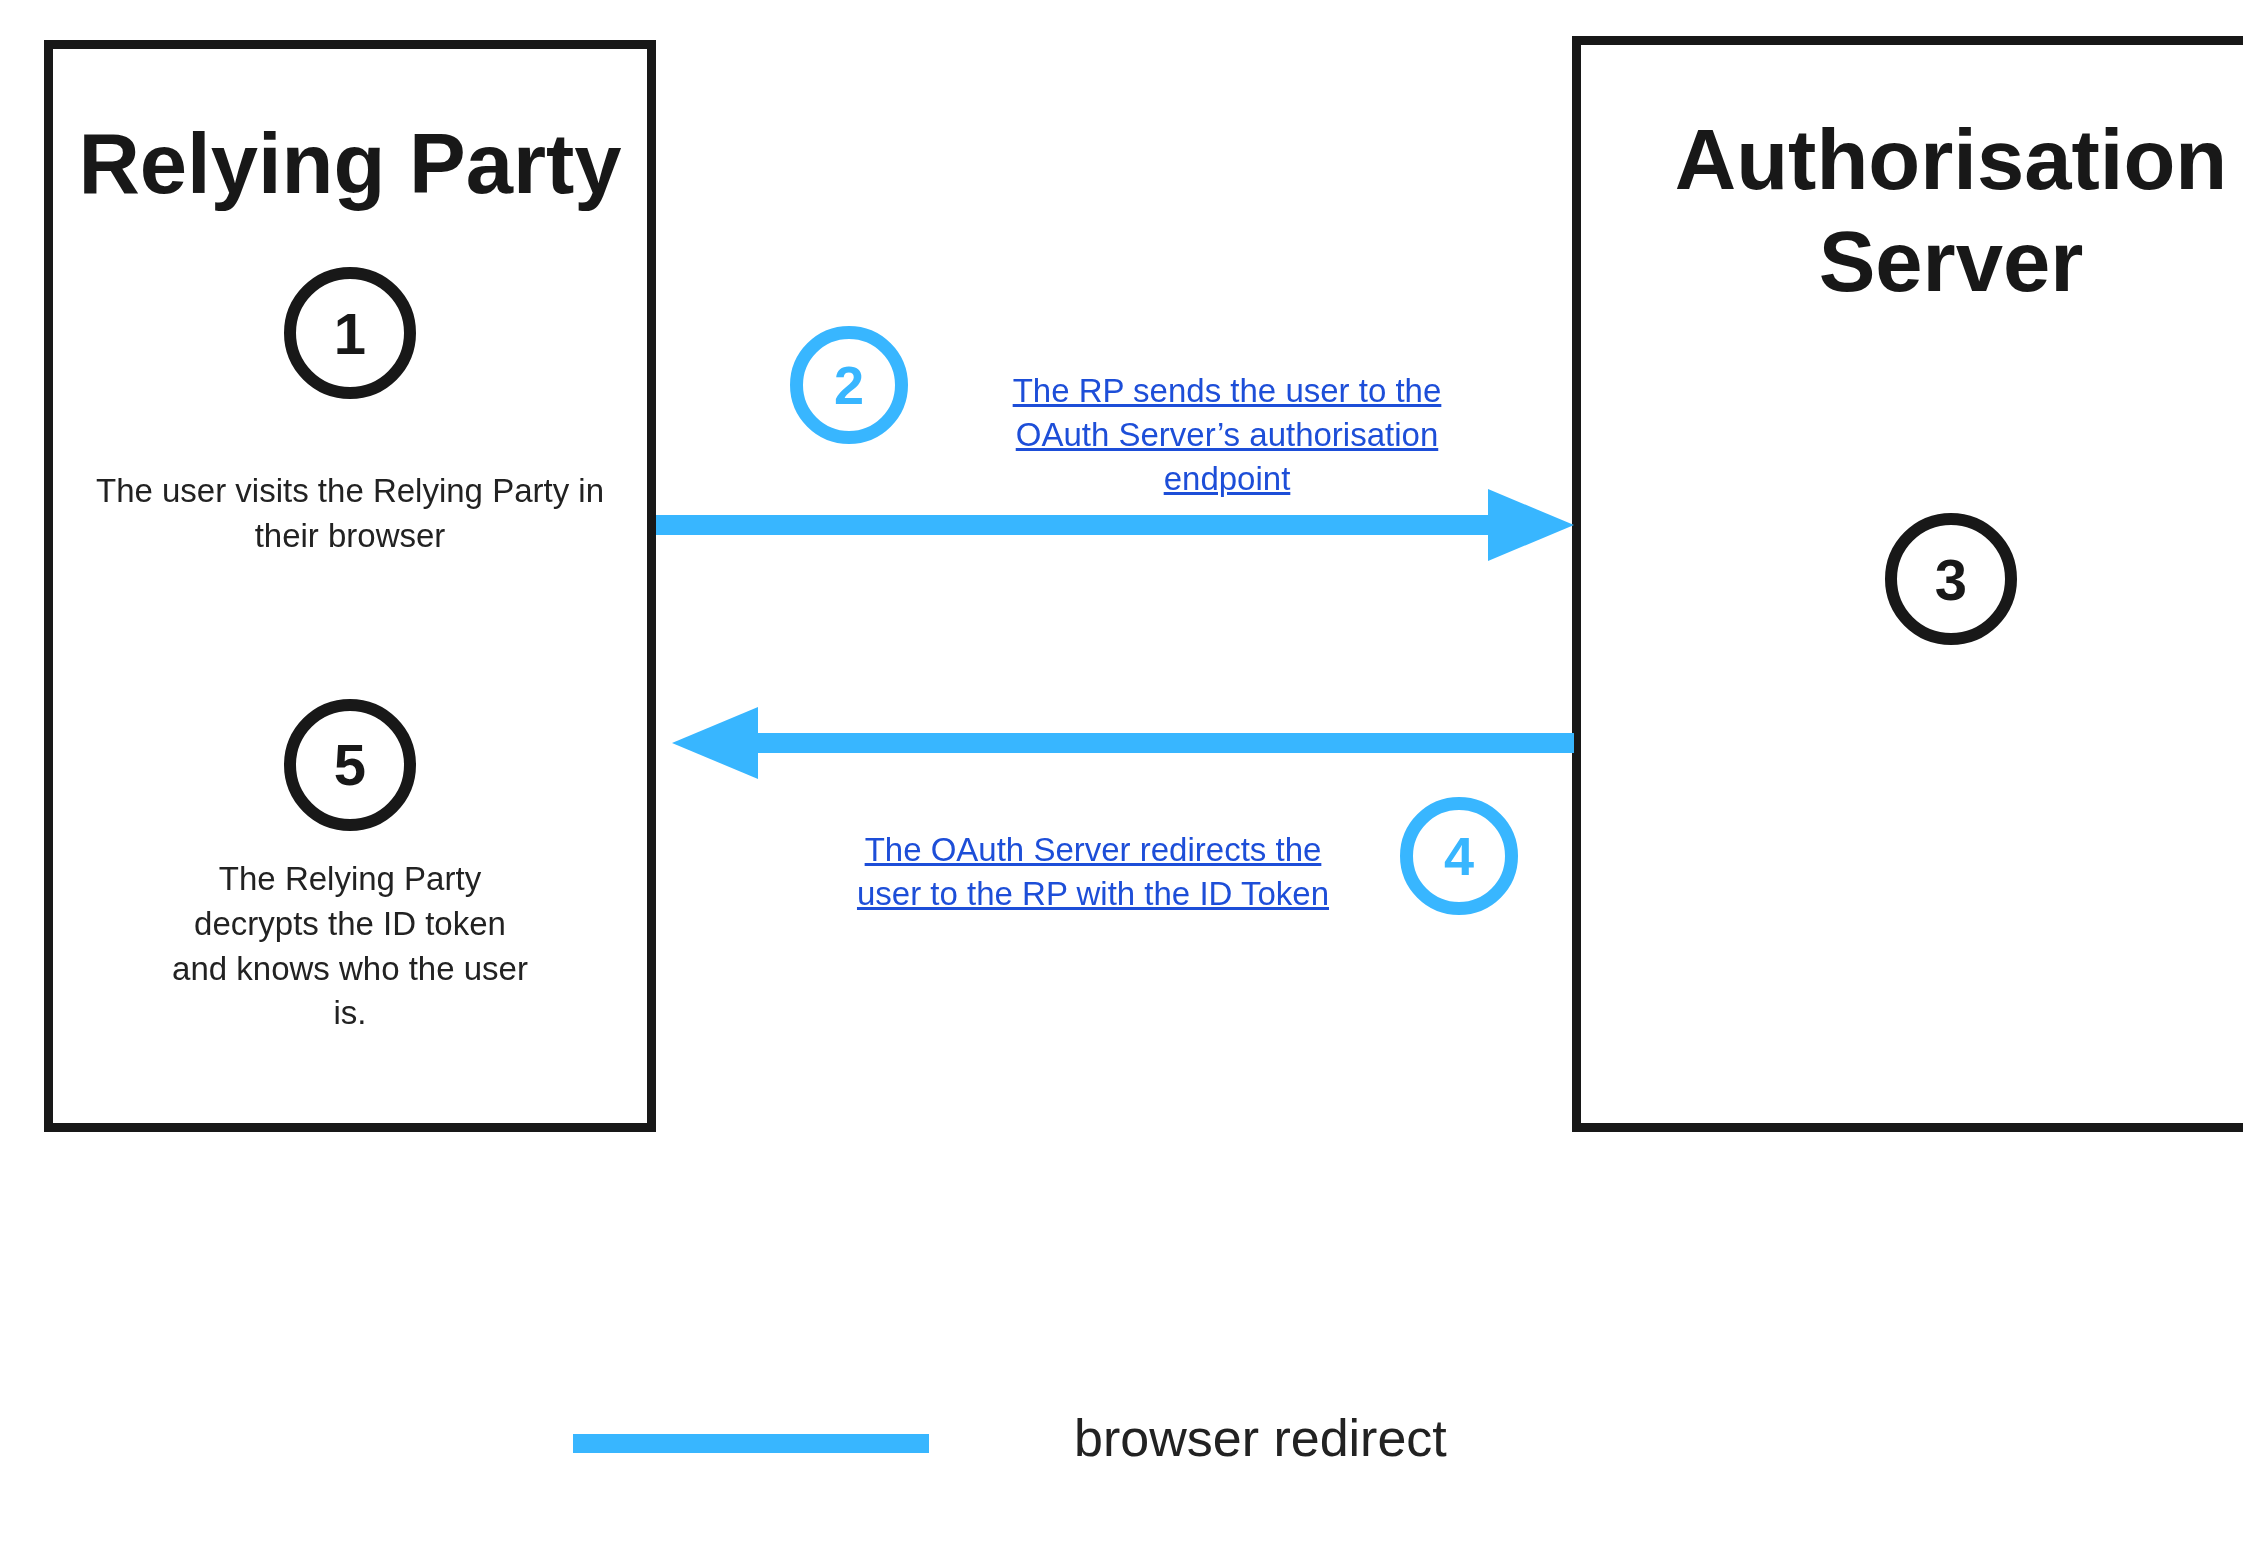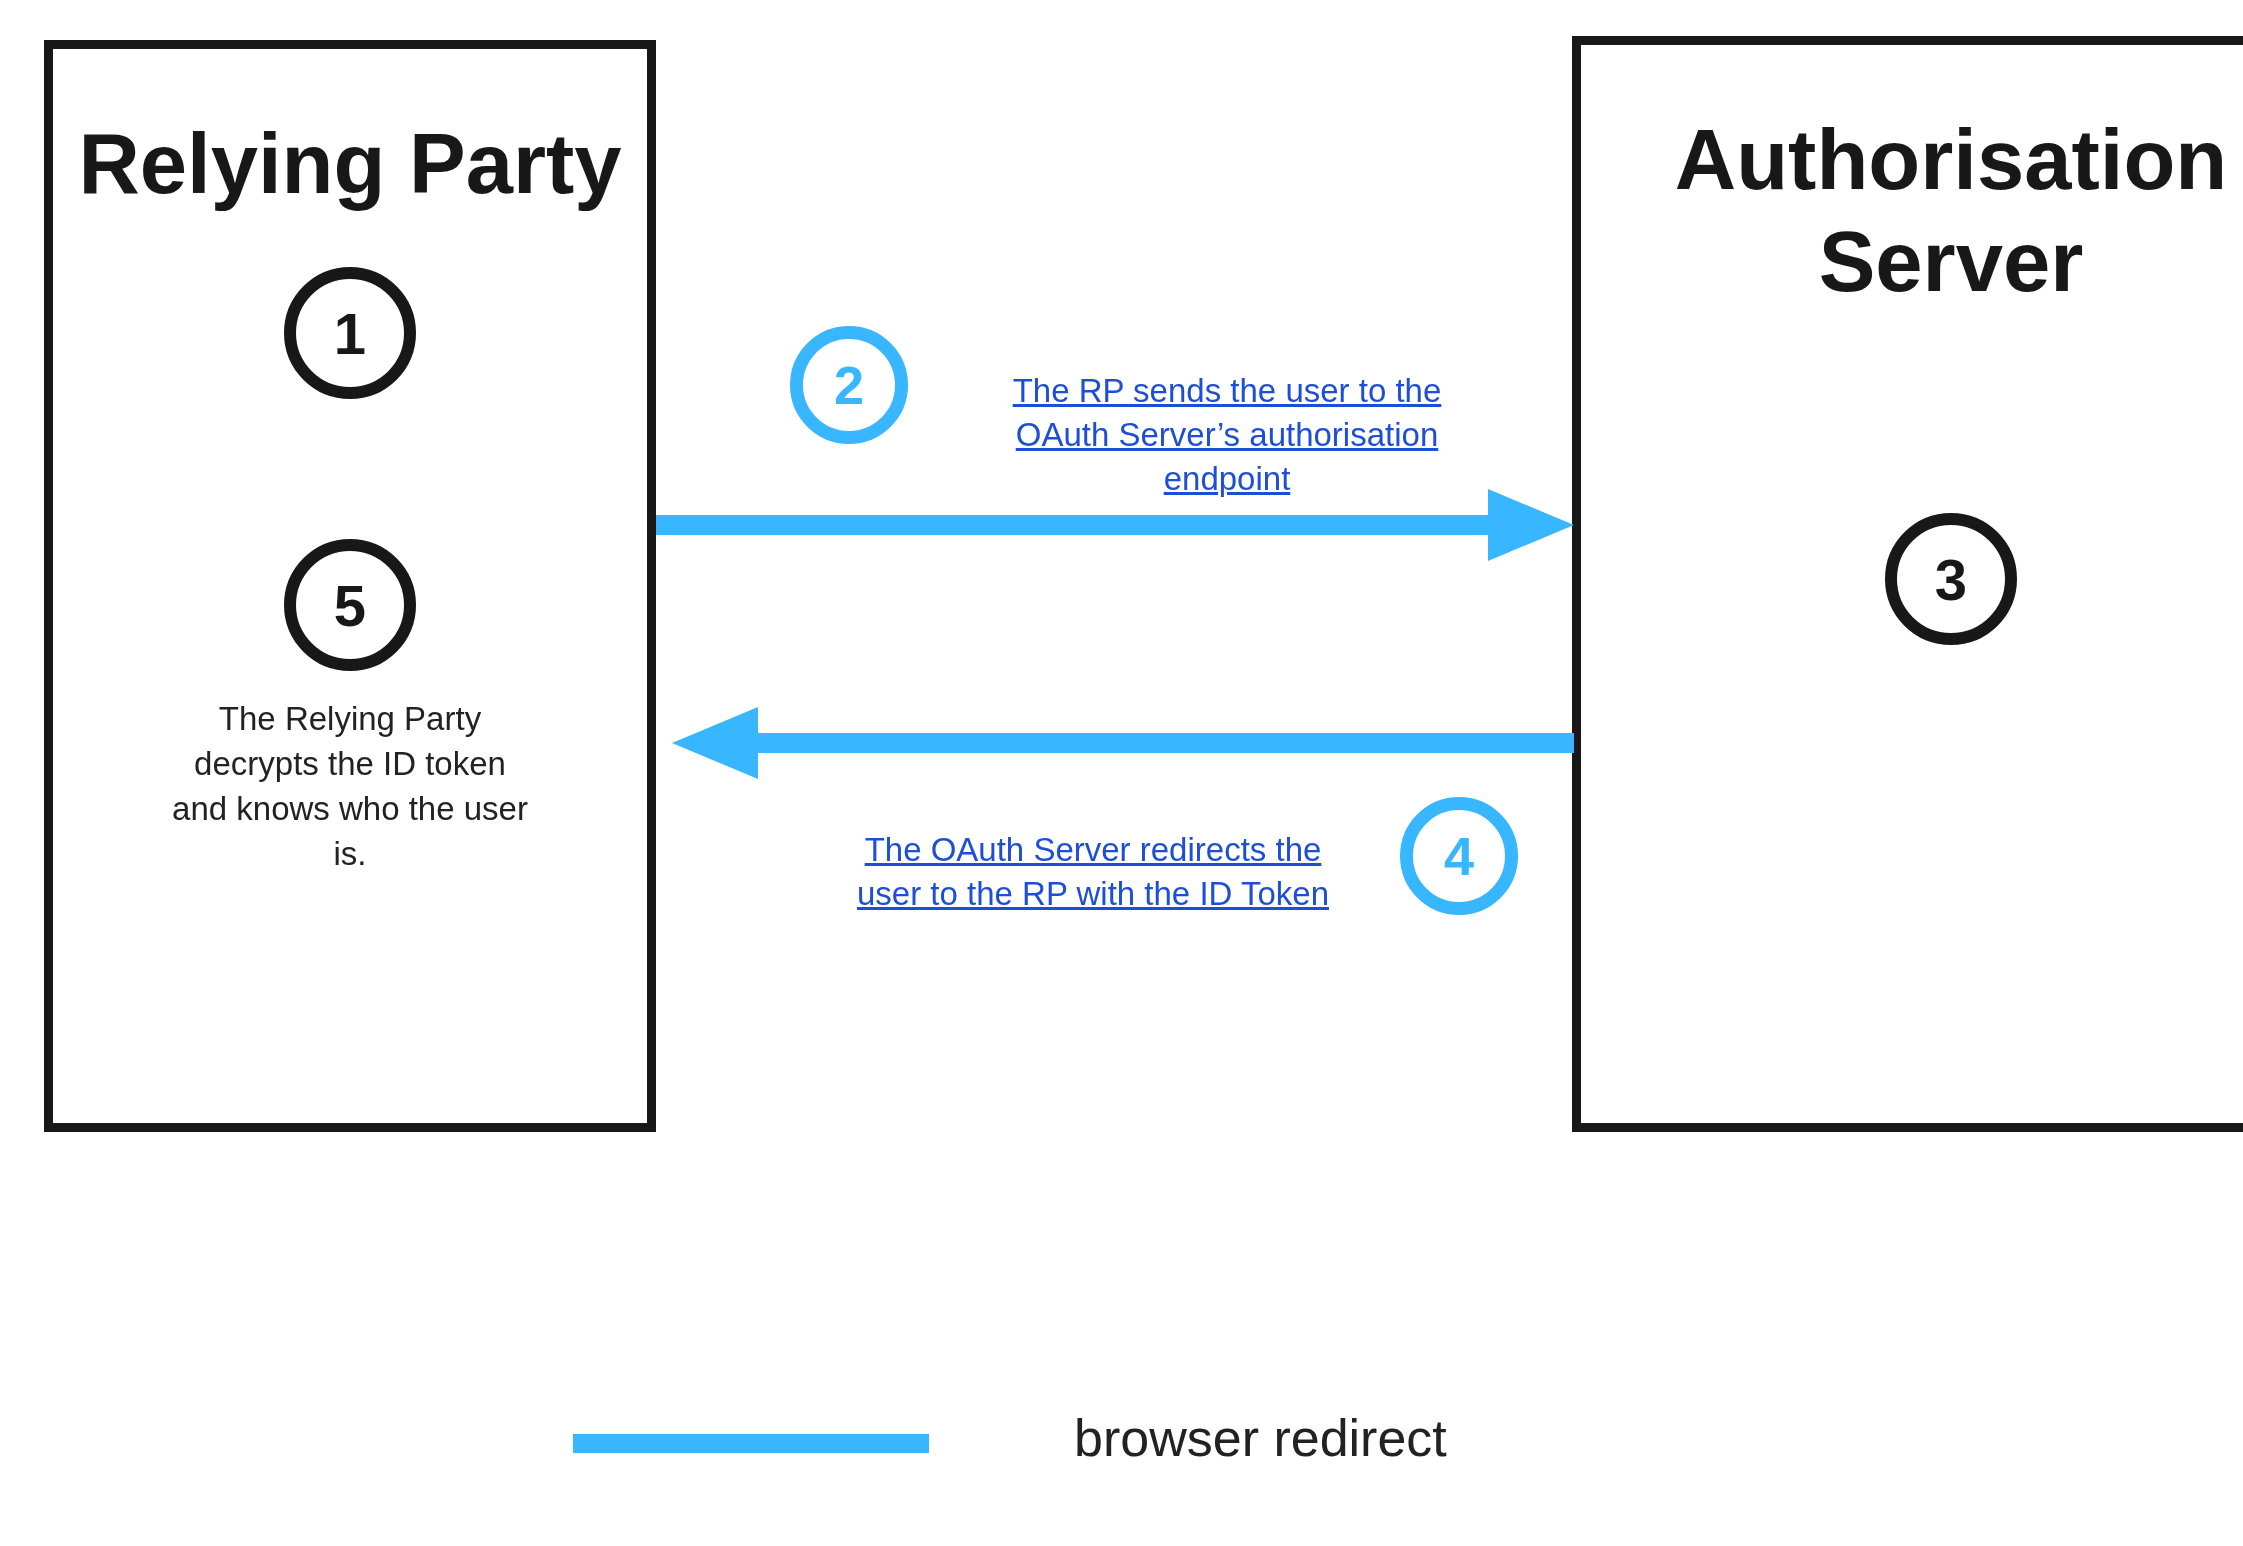--- a/index.html
+++ b/index.html
@@ -75,20 +75,21 @@
 </head>
 <body>
 
 <div class="canvas">
 
   <div class="box left-box">
     <h1 class="box-title">Relying Party</h1>
     <div class="badge badge-dark badge-1">
       <span>1</span>
     </div>
+    <p class="step-text step-1-text">The user visits the Relying Party in their browser</p>
     <div class="badge badge-dark badge-5">
       <span>5</span>
     </div>
     <p class="step-text step-5-text">The Relying Party decrypts the ID token and knows who the user is.</p>
   </div>
 
   <div class="box right-box">
     <h1 class="box-title">Authorisation Server</h1>
     <div class="badge badge-dark badge-3">
       <span>3</span>

